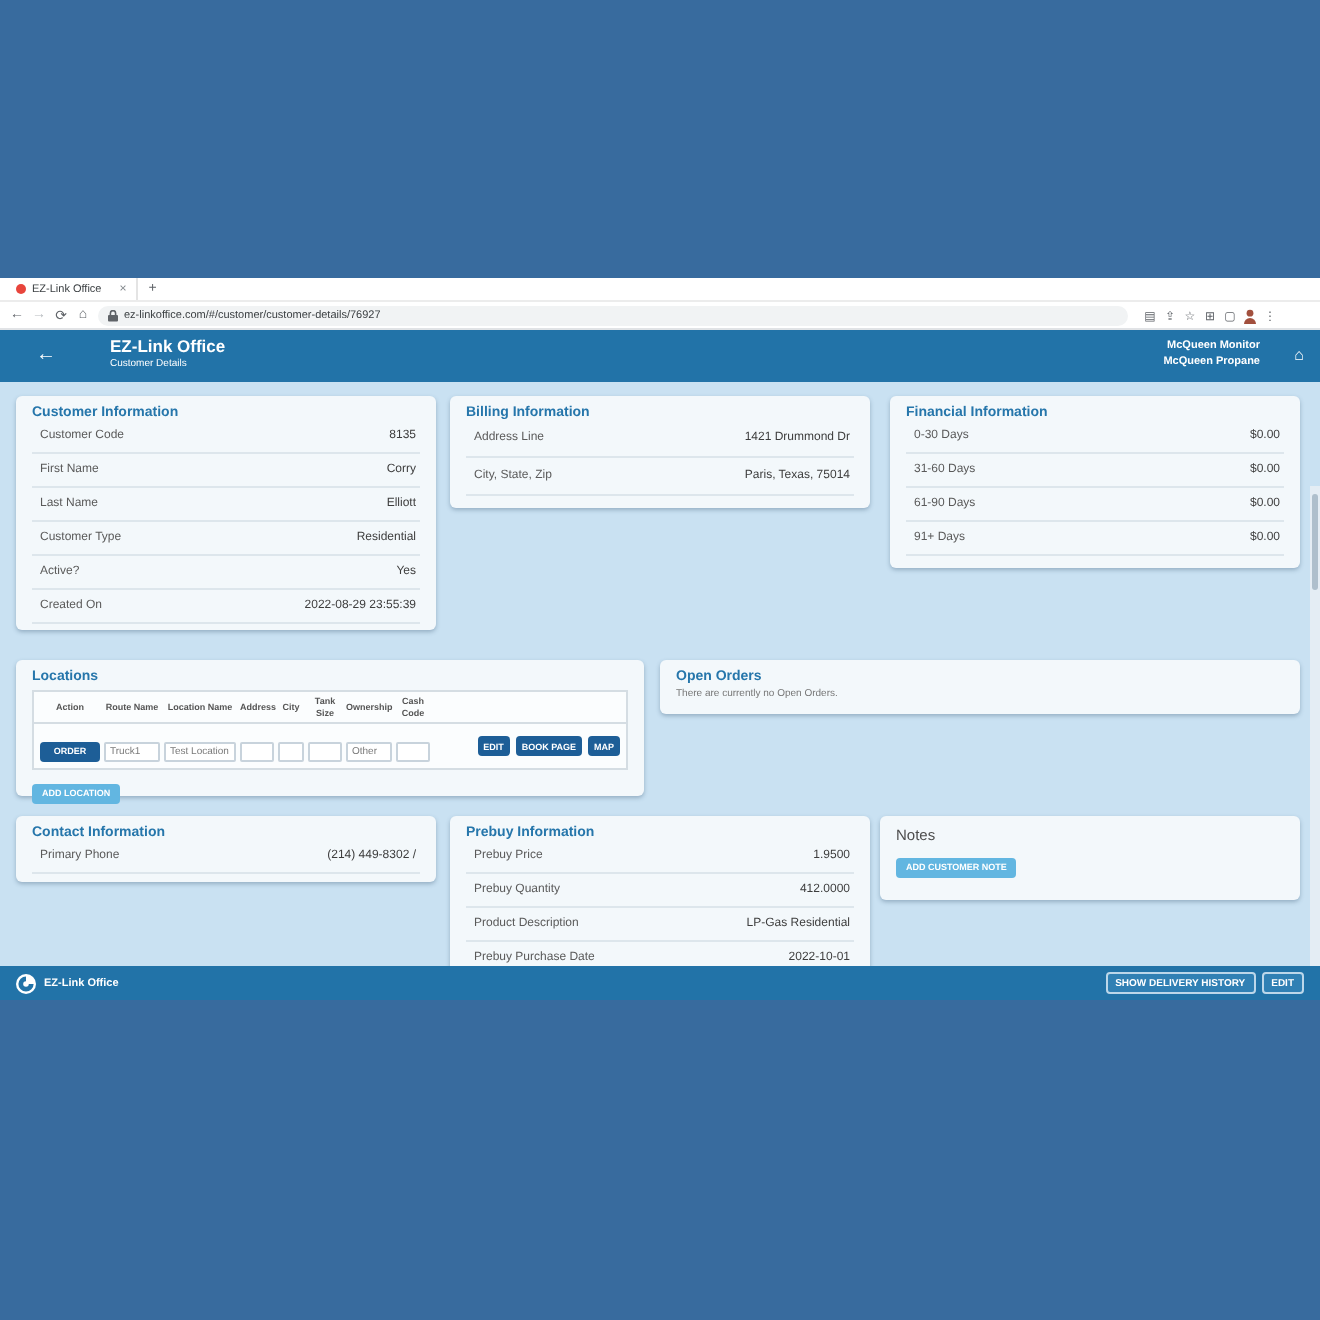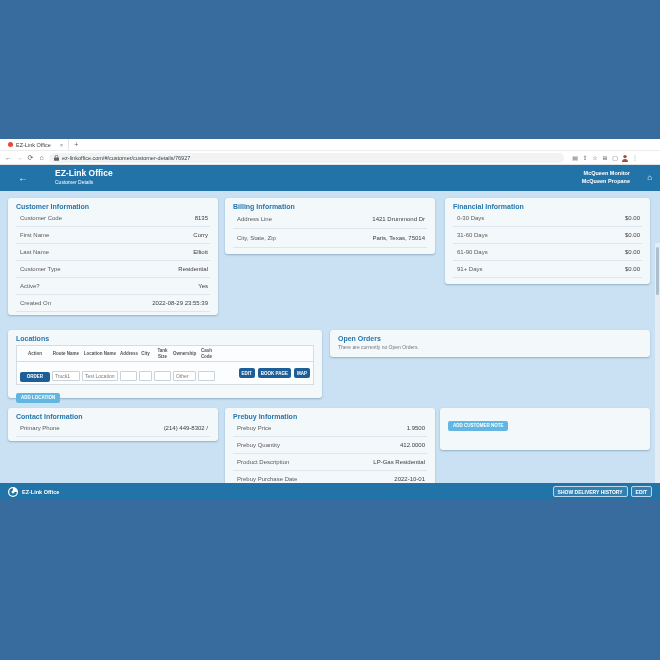--- a/index.html
+++ b/index.html
@@ -249,20 +249,21 @@
         <span class="kv-label">Product Description</span>
         <span class="kv-value">LP-Gas Residential</span>
       </div>
       <div class="kv-row">
         <span class="kv-label">Prebuy Purchase Date</span>
         <span class="kv-value">2022-10-01</span>
       </div>
     </div>
 
     <div class="card" id="card-notes">
+      <div class="card-title dark">Notes</div>
       <button class="btn-light" style="margin-top:3px">ADD CUSTOMER NOTE</button>
     </div>
 
     <div class="scrollbar">
       <div class="scroll-thumb"></div>
     </div>
   </div>
 
   <div class="appfooter">
     <svg class="footer-logo" viewBox="0 0 10 10">

